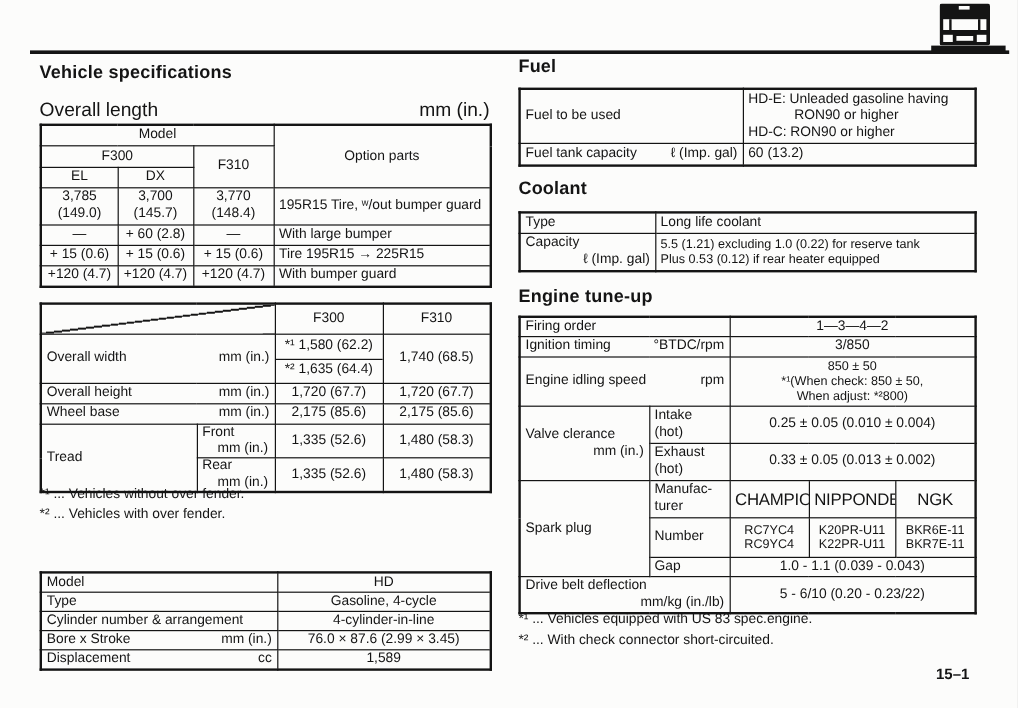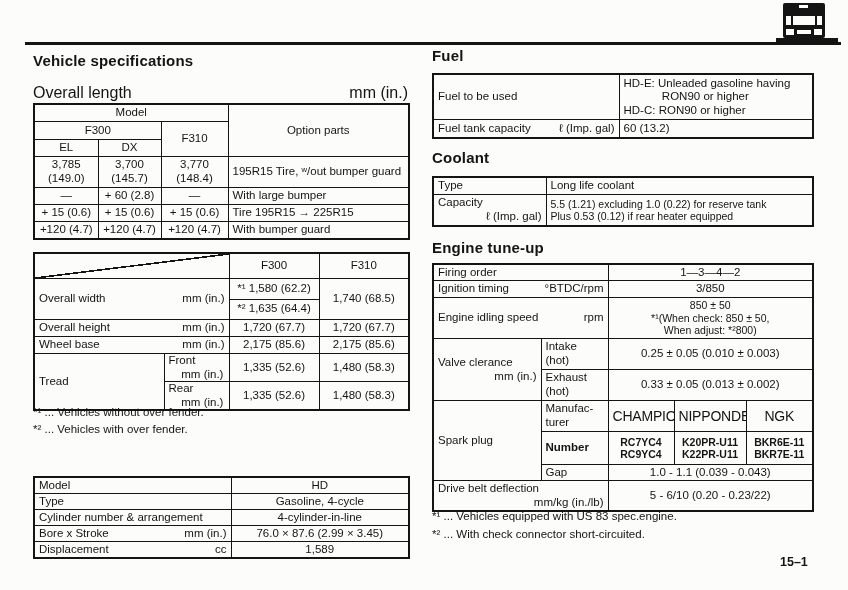--- a/index.html
+++ b/index.html
@@ -22,21 +22,21 @@
   .small{font-size:10.5px;}
   .brand{font-size:14px;letter-spacing:-.2px;}
   .lu{display:flex;justify-content:space-between;align-items:center;gap:20px;}
   .unitline{text-align:right;}
   .subrow{font-size:11.5px;}
 
   
   tr.h15>td,tr.h15>th{height:15px;} tr.h16>td,tr.h16>th{height:16px;}
   tr.h17>td,tr.h17>th{height:17px;} tr.h24>td,tr.h24>th{height:24px;}
   tr.h26>td,tr.h26>th{height:26px;} tr.h29>td,tr.h29>th{height:29px;}
-  tr.h30>td,tr.h30>th{height:30px;} tr.h32>td,tr.h32>th{height:32px;font-weight:bold;}
+  tr.h30>td,tr.h30>th{height:30px;} tr.h32>td,tr.h32>th{height:32px;}
   tr.h40>td,tr.h40>th{height:40px;} tr.h44>td,tr.h44>th{height:44px;}
 
   .diag{background:linear-gradient(to bottom right,
         transparent calc(50% - .8px), #141414 calc(50% - .8px),
         #141414 calc(50% + .8px), transparent calc(50% + .8px));}
   td.splitcell{padding:0;}
   .splitcell .half{height:19px;display:flex;align-items:center;justify-content:center;}
   .splitcell .half + .half{border-top:1px solid #141414;}
 
   .lenrow{display:flex;justify-content:space-between;font-size:16px;}
@@ -322,21 +322,21 @@
 *¹(When check: 850 ± 50,
 When adjust: *²800)</td>
     </tr>
     <tr class="h30">
       <td rowspan="2">
         <div>Valve clerance</div>
         <div class="unitline">mm (in.)</div>
       </td>
       <td class="l pre">Intake
 (hot)</td>
-      <td colspan="3" class="c">0.25 ± 0.05 (0.010 ± 0.003)</td>
+      <td colspan="3" class="c">0.25 ± 0.05 (0.010 ± 0.004)</td>
     </tr>
     <tr class="h30">
       <td class="l pre">Exhaust
 (hot)</td>
       <td colspan="3" class="c">0.33 ± 0.05 (0.013 ± 0.002)</td>
     </tr>
     <tr class="h30">
       <td rowspan="3" class="l">Spark plug</td>
       <td class="l pre">Manufac-
 turer</td>

